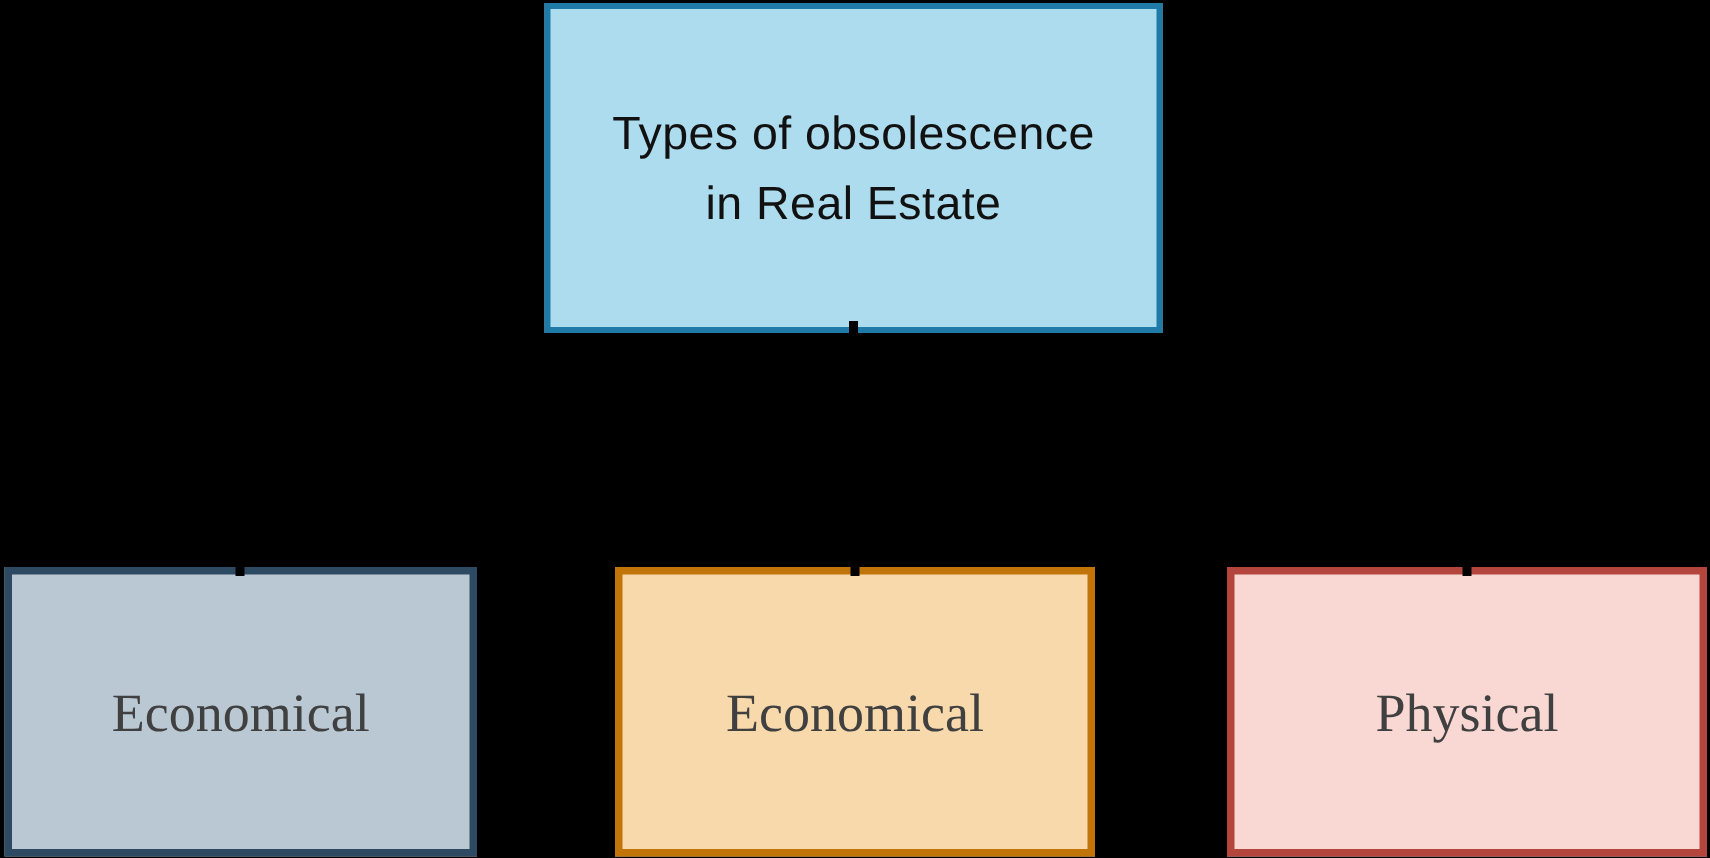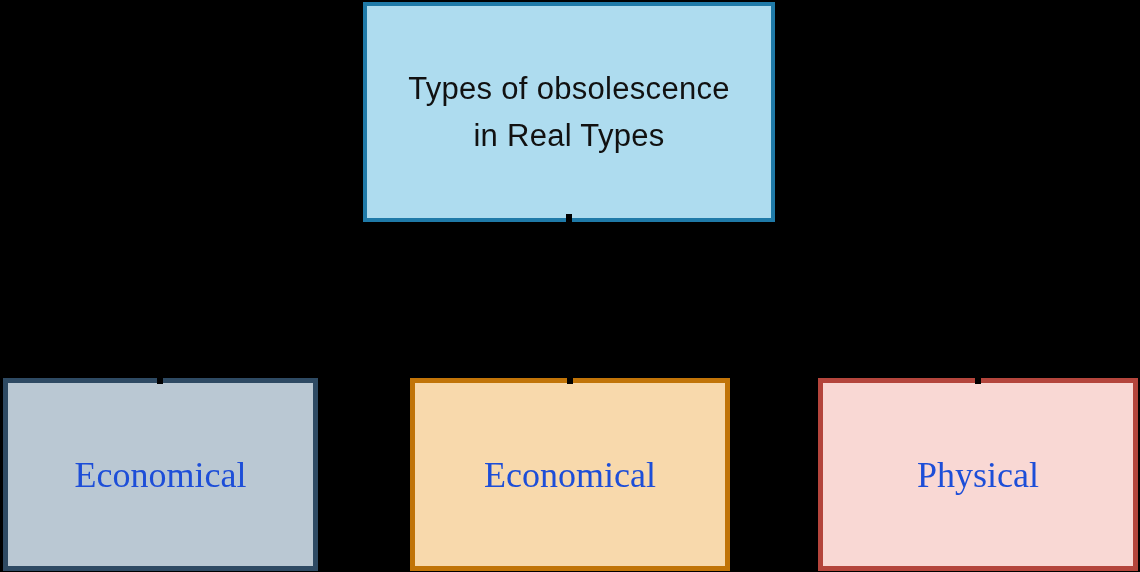--- a/index.html
+++ b/index.html
@@ -15,21 +15,21 @@
     font-family: "Liberation Sans", sans-serif;
   }
   .node {
     position: absolute;
     box-sizing: border-box;
     display: flex;
     flex-direction: column;
     align-items: center;
     justify-content: center;
     text-align: center;
-    color: #1d4ed8;
+    color: #404040;
   }
   .node-root {
     left: 363px;
     top: 2px;
     width: 412px;
     height: 220px;
     border: 4px solid #1F7AA8;
     background: #AEDCEF;
     font-size: 31px;
     line-height: 47px;
@@ -62,21 +62,21 @@
   .stub-functional { left: 567px; top: 372px; height: 12px; }
   .stub-physical   { left: 975px; top: 372px; height: 12px; }
 </style>
 </head>
 <body>
 
 <div class="canvas">
 
   <div class="node node-root" style="background: rgb(174, 220, 239); border-color: rgb(31, 122, 168); color: rgb(17, 17, 17);">
     <span class="node-line">Types of obsolescence</span>
-    <span class="node-line">in Real Types</span>
+    <span class="node-line">in Real Estate</span>
   </div>
 
   <div class="stub stub-root" style="background: rgb(0, 0, 0);"></div>
   <div class="stub stub-economical" style="background: rgb(0, 0, 0);"></div>
   <div class="stub stub-functional" style="background: rgb(0, 0, 0);"></div>
   <div class="stub stub-physical" style="background: rgb(0, 0, 0);"></div>
 
   <div class="node node-child node-economical" style="background: rgb(186, 200, 211); border-color: rgb(46, 74, 99);">
     <span>Economical</span>
   </div>

